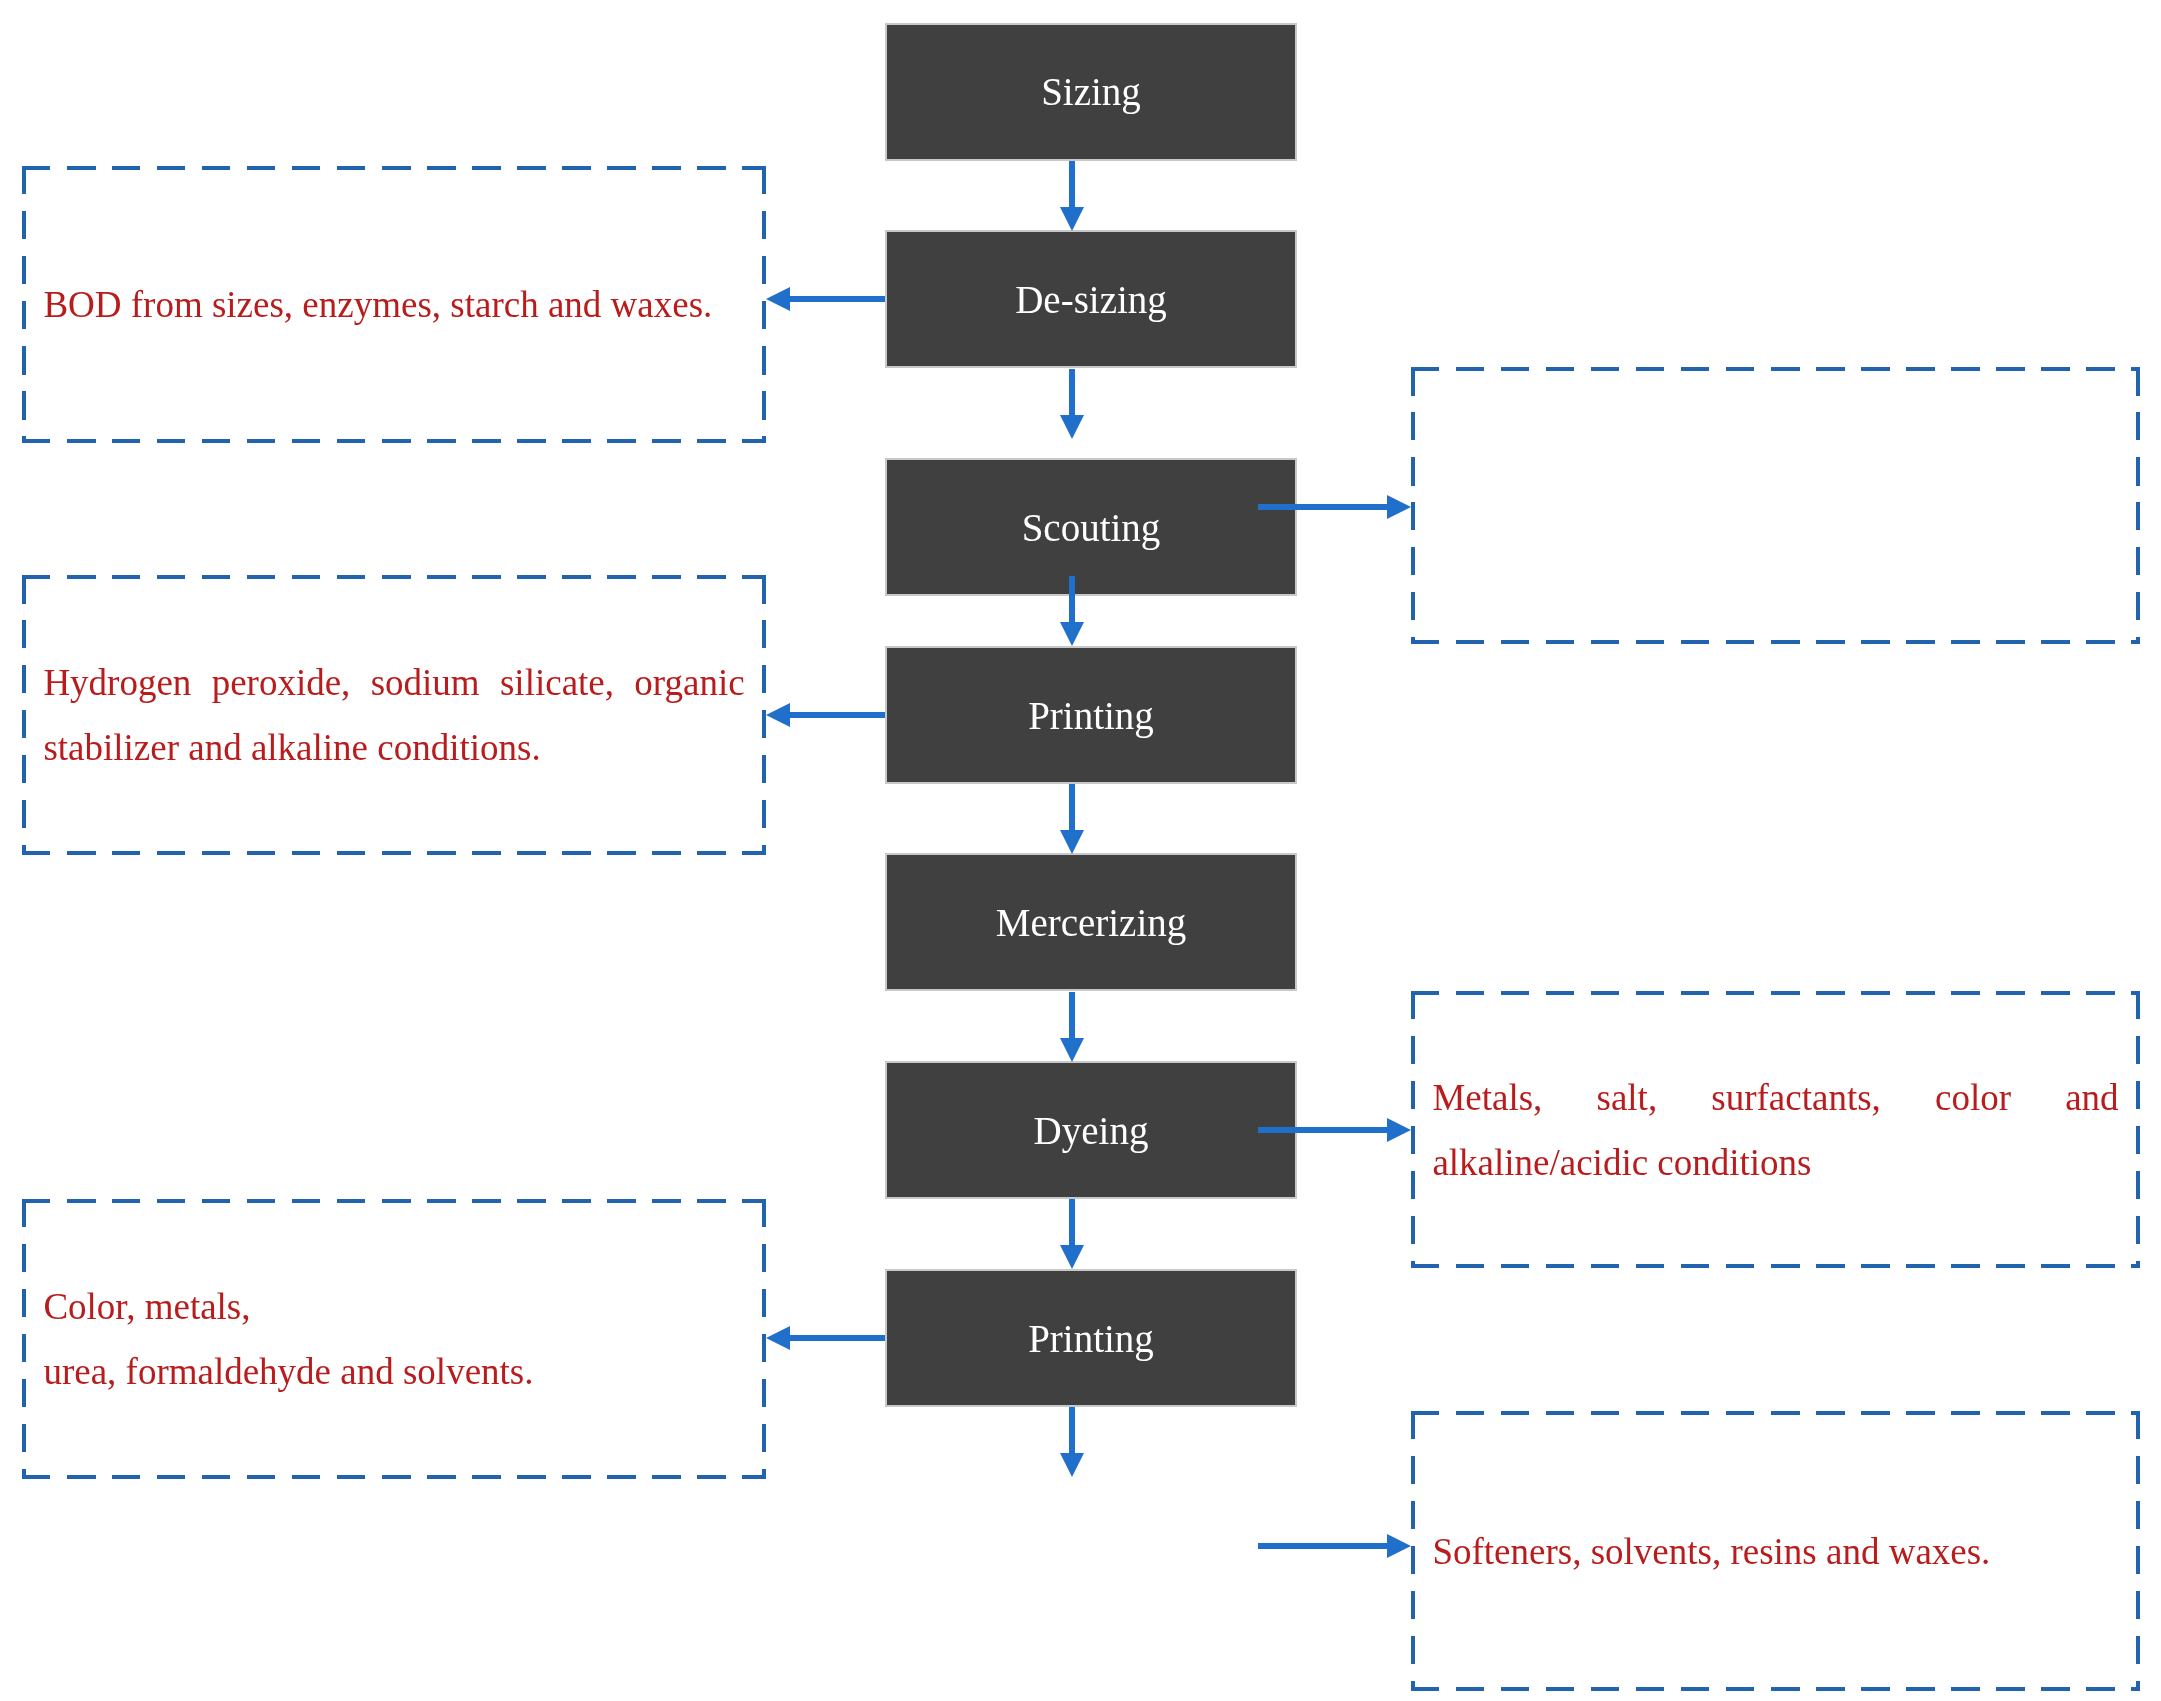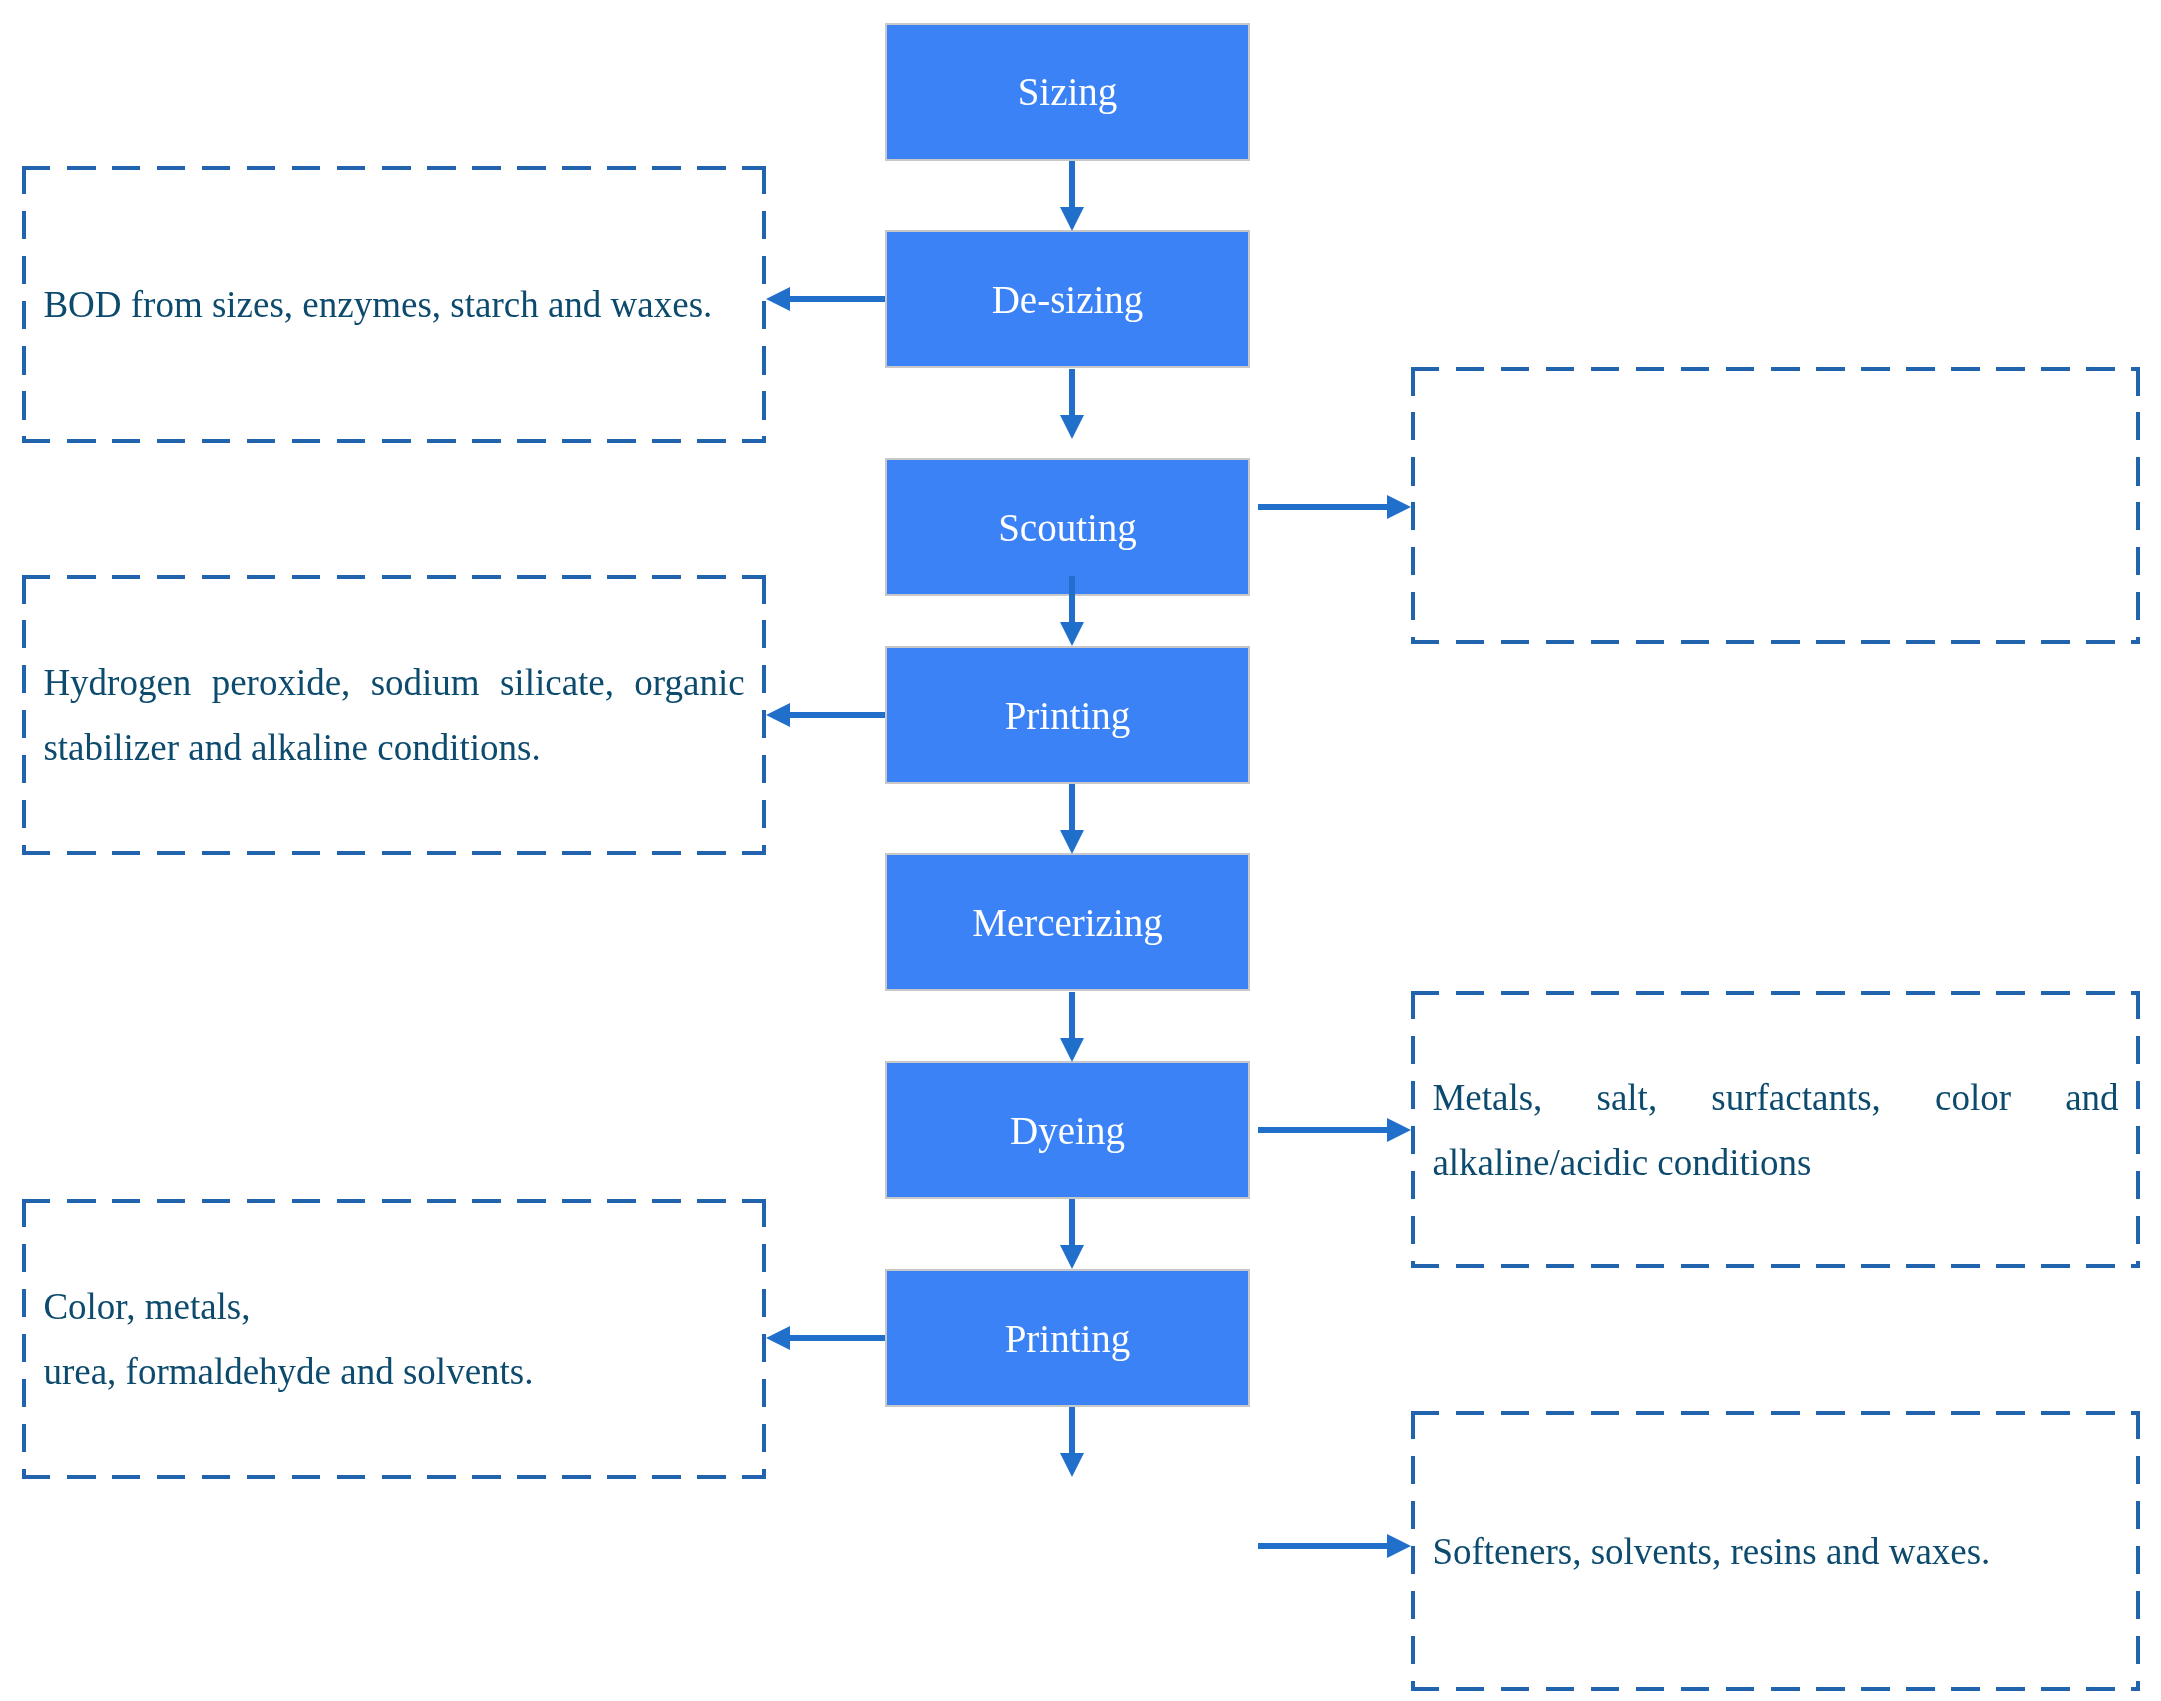--- a/index.html
+++ b/index.html
@@ -13,23 +13,23 @@
     height: 1702px;
     background: #FFFFFF;
     font-family: "Liberation Serif", "DejaVu Serif", serif;
     overflow: hidden;
   }
 
   
   .step {
     position: absolute;
     left: 885px;
-    width: 365px;
+    width: 412px;
     height: 138px;
-    background: #3b82f6;
+    background: #404040;
     border: 2.4px solid #C8C8C8;
     box-sizing: border-box;
     display: flex;
     align-items: center;
     justify-content: center;
   }
   .step-label {
     color: #FFFFFF;
     font-size: 39px;
     white-space: nowrap;
@@ -38,21 +38,21 @@
   
   .note {
     position: absolute;
     box-sizing: border-box;
     display: flex;
     flex-direction: column;
     justify-content: center;
     padding: 12px 21.4px;
   }
   .note-text {
-    color: #0c4a6e;
+    color: #b91c1c;
     font-size: 37px;
     line-height: 65px;
     text-align: justify;
     width: 100%;
   }
   .note-text.preline { white-space: pre-line; }
 
   .edge { position: absolute; }
   .edge-t, .edge-b {
     left: 0; right: 0; height: 3.6px;

